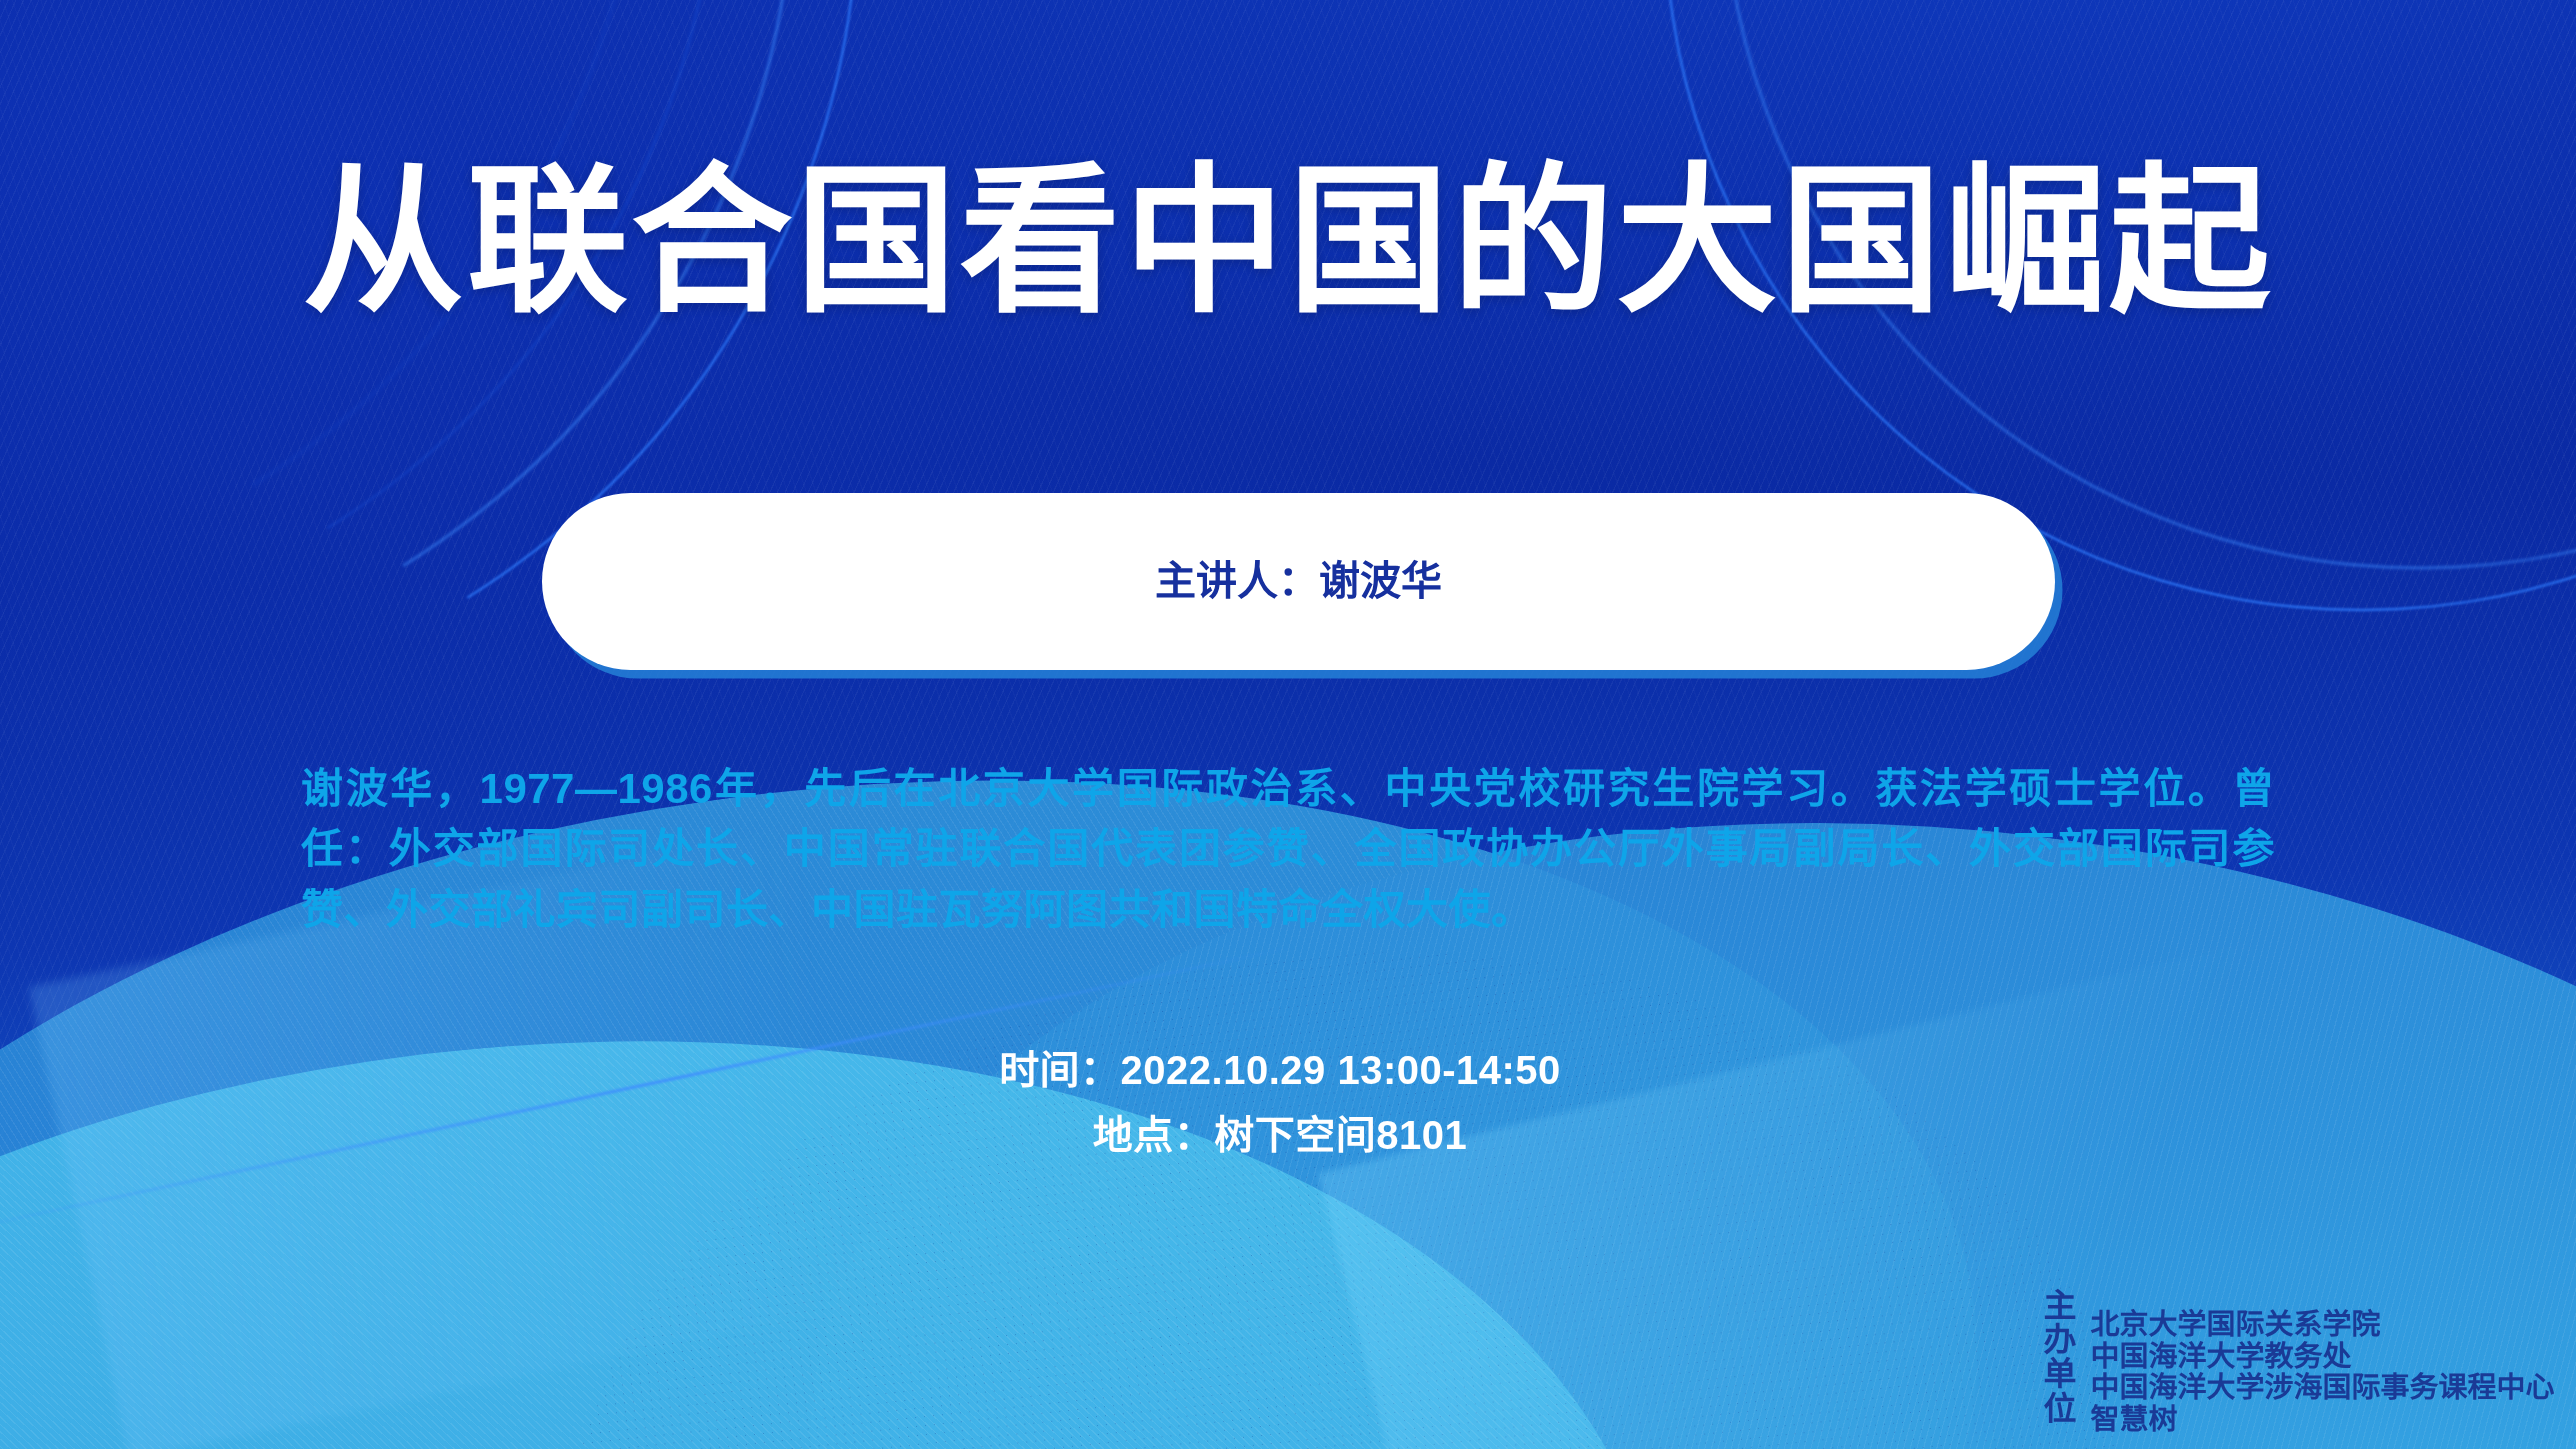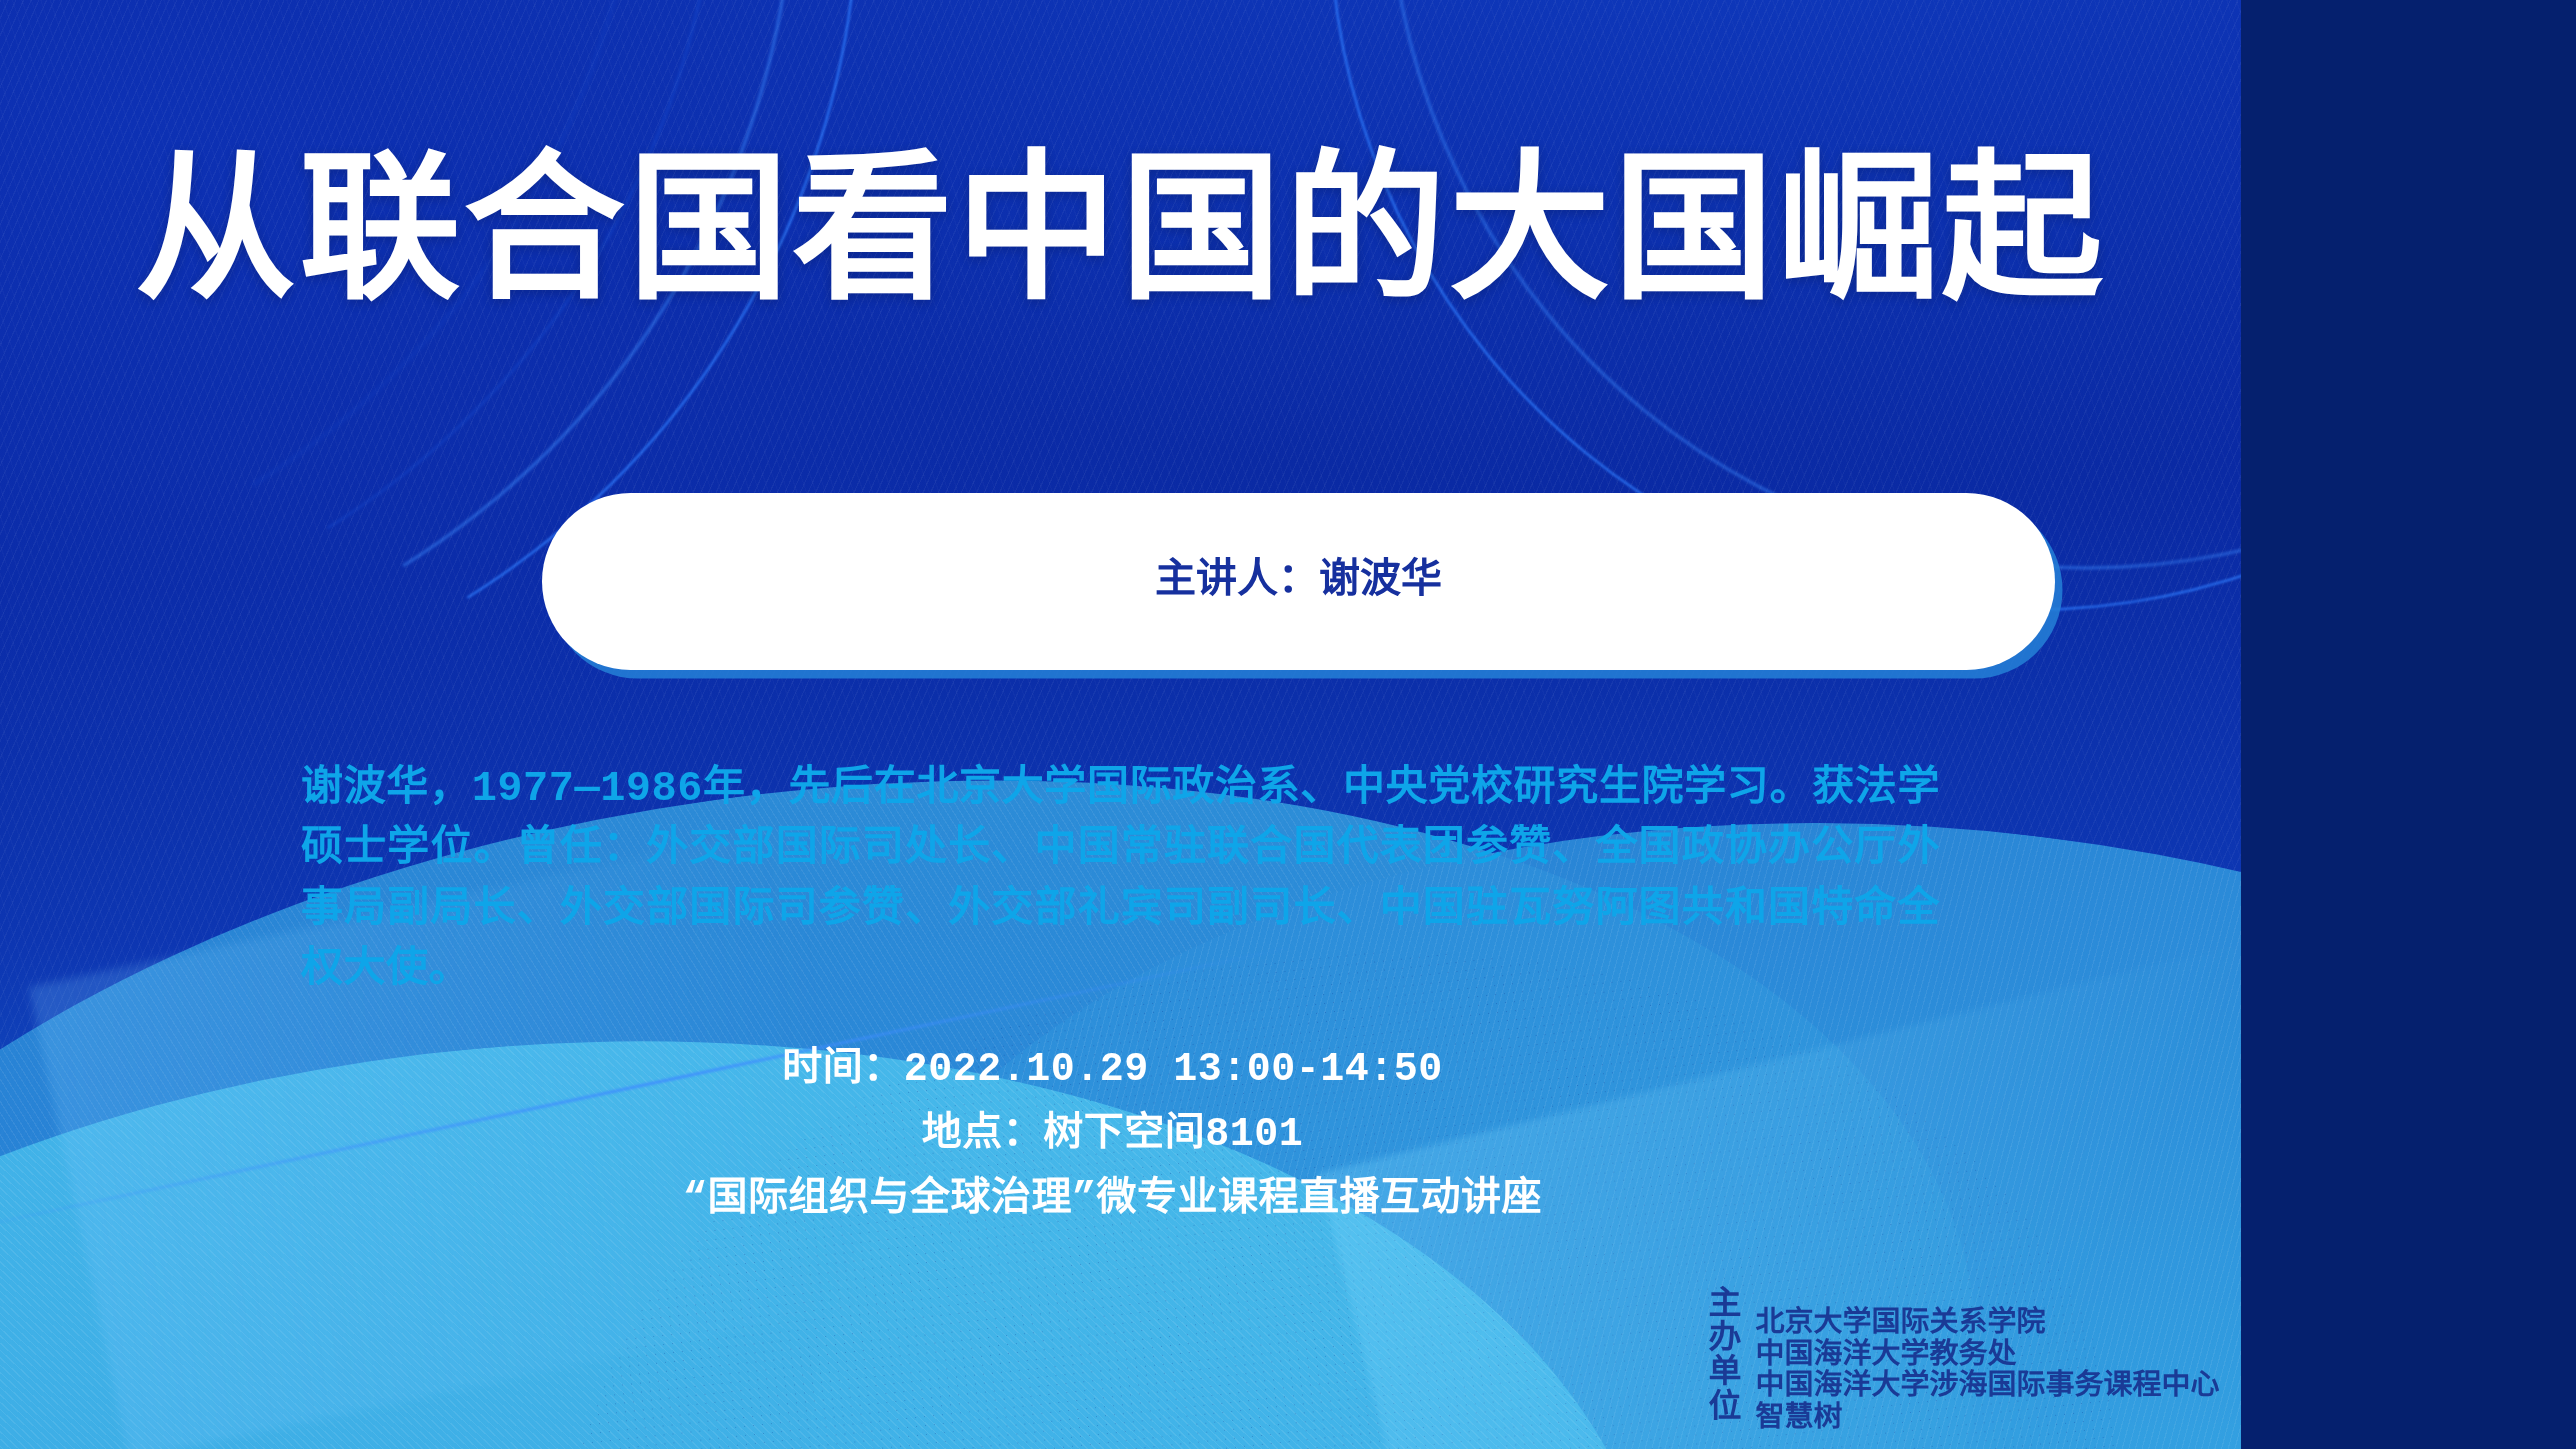--- a/index.html
+++ b/index.html
@@ -1,24 +1,24 @@
 <!DOCTYPE html>
 <html lang="zh-CN" style="font-size:8.6px"><head>
 <meta charset="utf-8">
 <title>从联合国看中国的大国崛起</title>
 <style>
   html,body{margin:0;padding:0;background:#05206e;}
   *{box-sizing:border-box;}
 
   #poster{
     position:relative;
-    width:2241px;
+    width:2576px;
     height:1449px;
     overflow:hidden;
-    font-family:Liberation Mono, monospace;
+    font-family:Liberation Sans, sans-serif;
     background:#0a28a0;
   }
 
   
   .bg-layer{position:absolute;inset:0;pointer-events:none;}
 
   .bg-base{
     background:
       radial-gradient(ellipse 120% 90% at 78% -18%, #103ec6 0%, rgba(16,62,198,0) 58%),
       radial-gradient(ellipse 95% 80% at 6% 8%, #0d31b4 0%, rgba(13,49,180,0) 62%),
@@ -286,21 +286,20 @@
 
     <div id="speaker-card">
       <div id="speaker-name">主讲人：谢波华</div>
     </div>
 
     <div id="bio">谢波华，1977—1986年，先后在北京大学国际政治系、中央党校研究生院学习。获法学硕士学位。曾任：外交部国际司处长、中国常驻联合国代表团参赞、全国政协办公厅外事局副局长、外交部国际司参赞、外交部礼宾司副司长、中国驻瓦努阿图共和国特命全权大使。</div>
 
     <div id="event-info">
       <div>时间：2022.10.29 13:00-14:50</div>
       <div>地点：树下空间8101</div>
-      <div>“国际组织与全球治理”微专业课程直播互动讲座</div>
     </div>
 
     <div id="organizers">
       <div id="organizer-label">
         <span>主</span>
         <span>办</span>
         <span>单</span>
         <span>位</span>
       </div>
       <div id="organizer-list">

